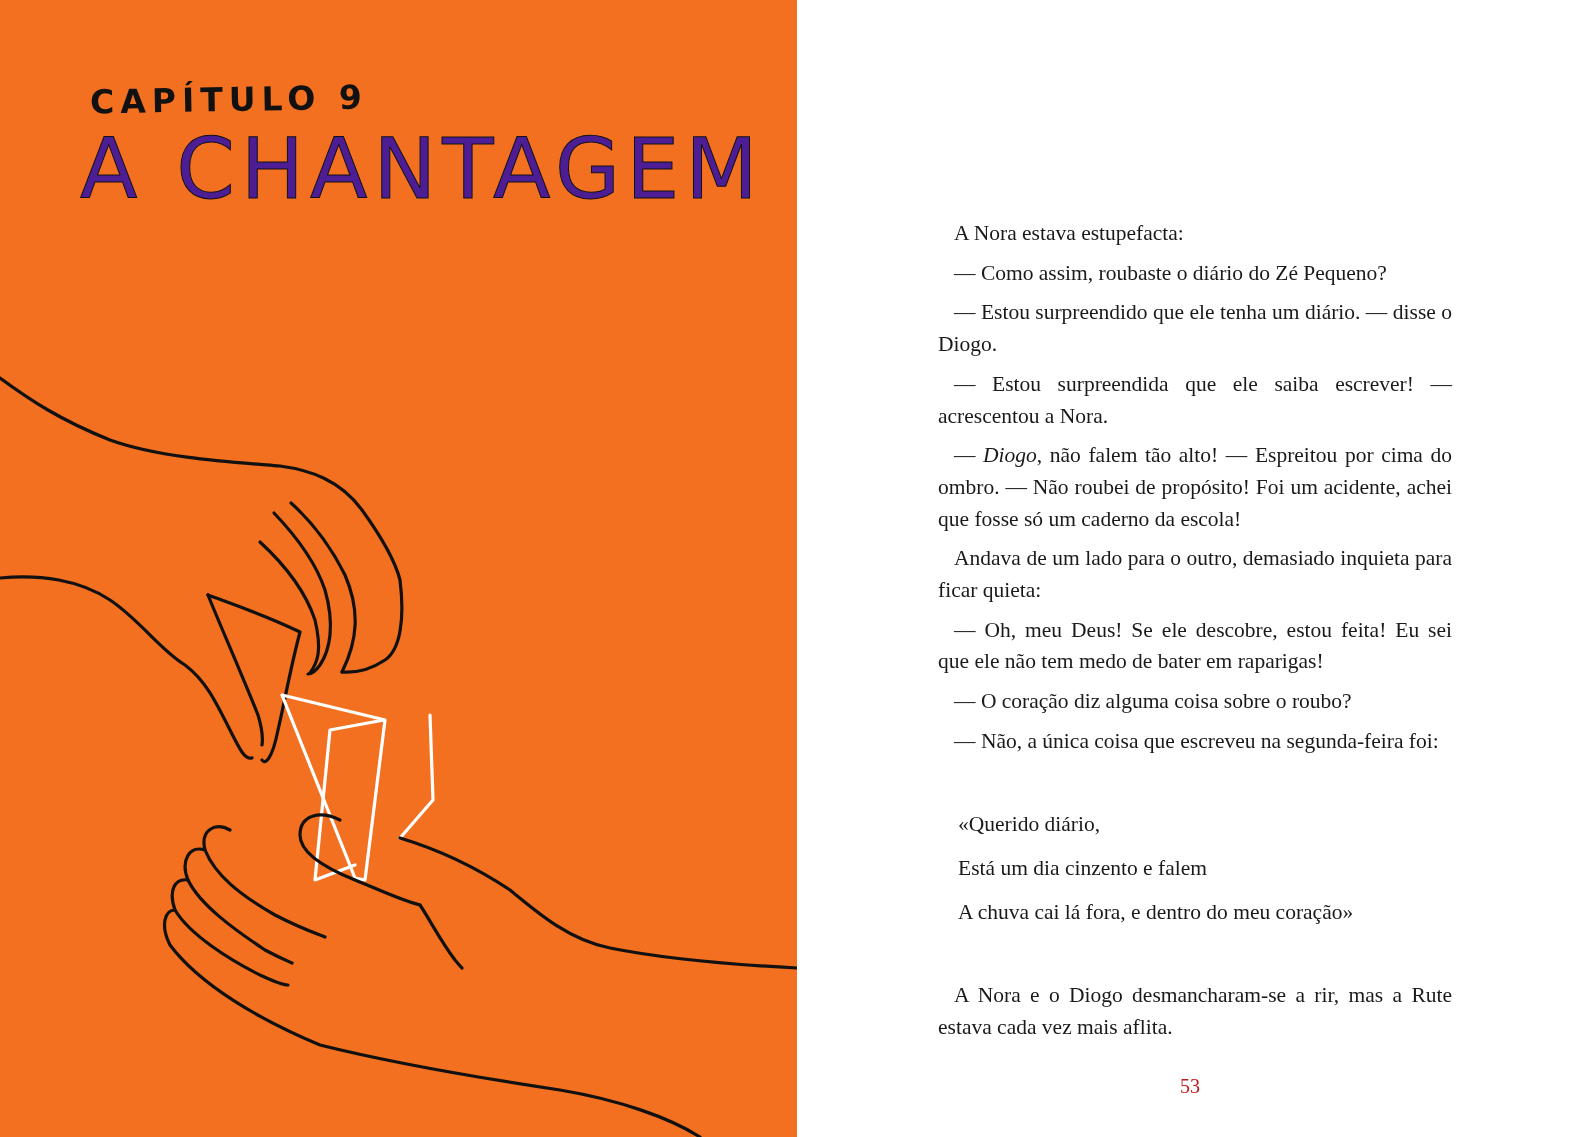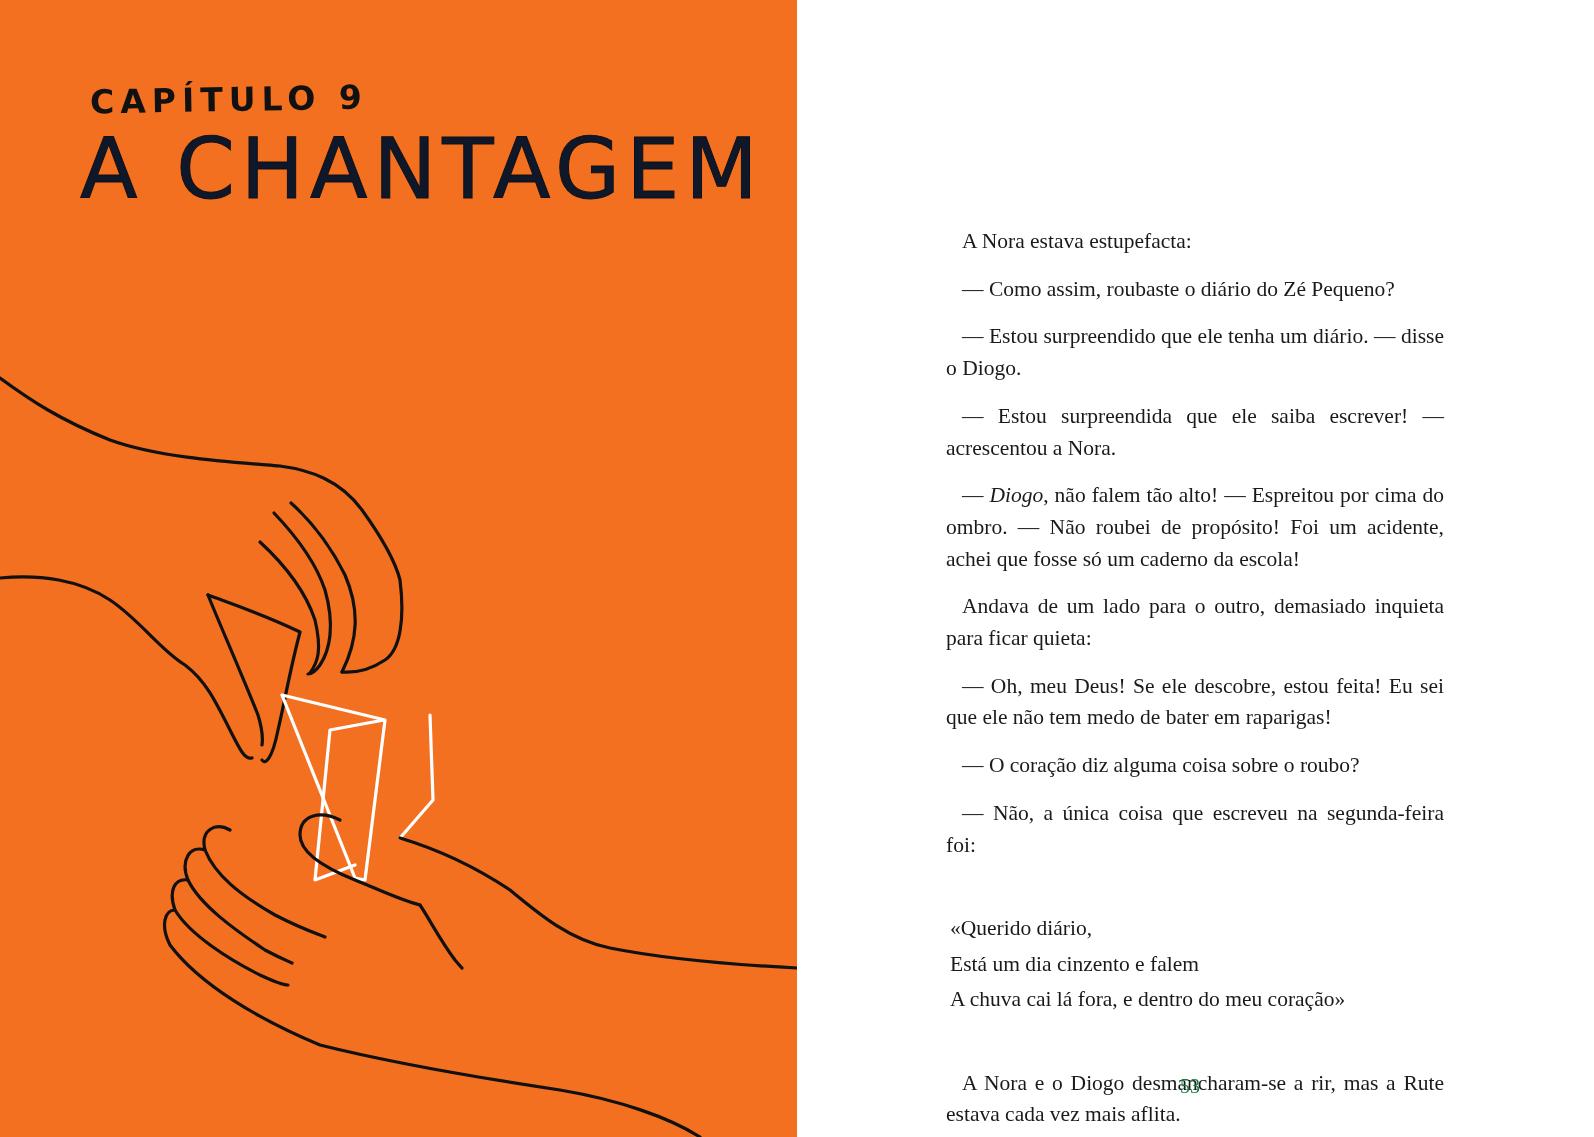--- a/index.html
+++ b/index.html
@@ -18,37 +18,37 @@
   }
   .chapter-label {
     position: absolute; left: 90px; top: 80px;
     font-family: "DejaVu Sans", sans-serif;
     font-size: 33px; letter-spacing: 6px; color: #111;
     font-weight: bold; transform: rotate(-1deg);
   }
   .chapter-title {
     position: absolute; left: 80px; top: 120px;
     font-family: "DejaVu Sans", sans-serif;
-    font-size: 84px; letter-spacing: 6px; color: #0f172a;
+    font-size: 84px; letter-spacing: 6px; color: #4c1d95;
     font-weight: normal; white-space: nowrap;
     -webkit-text-stroke: 1px #111;
   }
   .illustration { position: absolute; left: 0; top: 0; }
   .text-block {
     position: absolute; left: 930px; top: 210px; width: 530px;
     font-family: "Liberation Serif", serif;
     font-size: 21.5px; line-height: 31.7px; color: #1a1a1a;
   }
-  .text-block p { margin: 16px; text-indent: 16px; text-align: justify; }
+  .text-block p { margin: 8px; text-indent: 16px; text-align: justify; }
   .text-block p.last-line-left { text-align-last: left; }
   .text-block .gap { height: 31.7px; }
-  .text-block .verse { margin: 4px; padding-left: 16px; }
+  .text-block .verse { margin: 12px; padding-left: 16px; }
   .page-number {
     position: absolute; left: 1180px; top: 1075px;
-    font-family: "Liberation Serif", serif; font-size: 20px; color: #15803d;
+    font-family: "Liberation Serif", serif; font-size: 20px; color: #b91c1c;
   }
 </style>
 </head>
 <body>
 
 <div class="left-page">
   <div class="chapter-label">CAPÍTULO 9</div>
   <div class="chapter-title">A CHANTAGEM</div>
 
   <svg class="illustration" width="797" height="1137" viewBox="0 0 797 1137" fill="none" stroke-linecap="round" stroke-linejoin="round">

